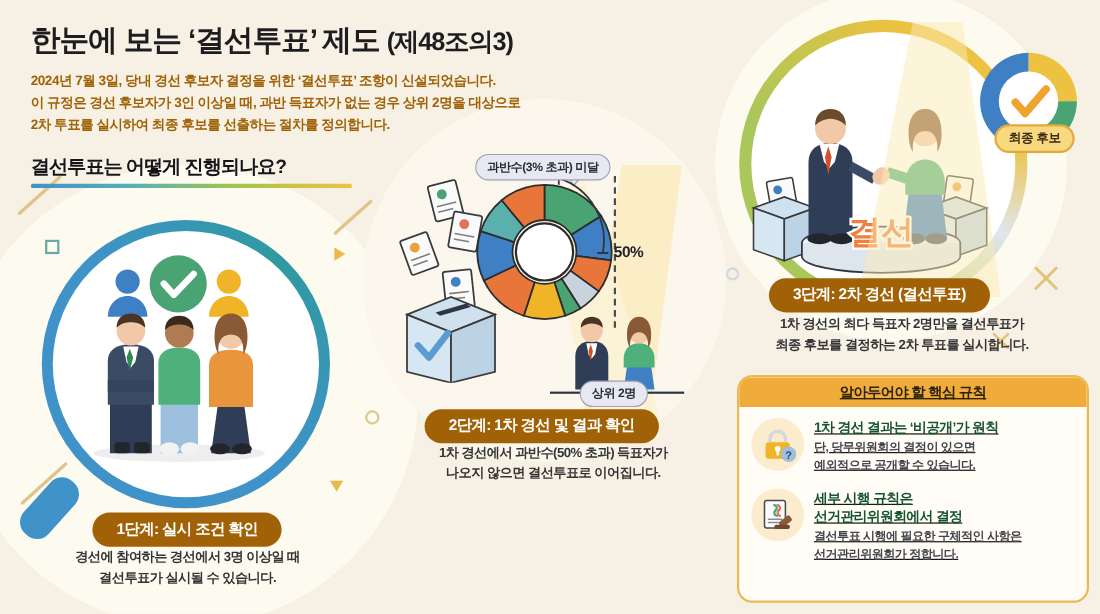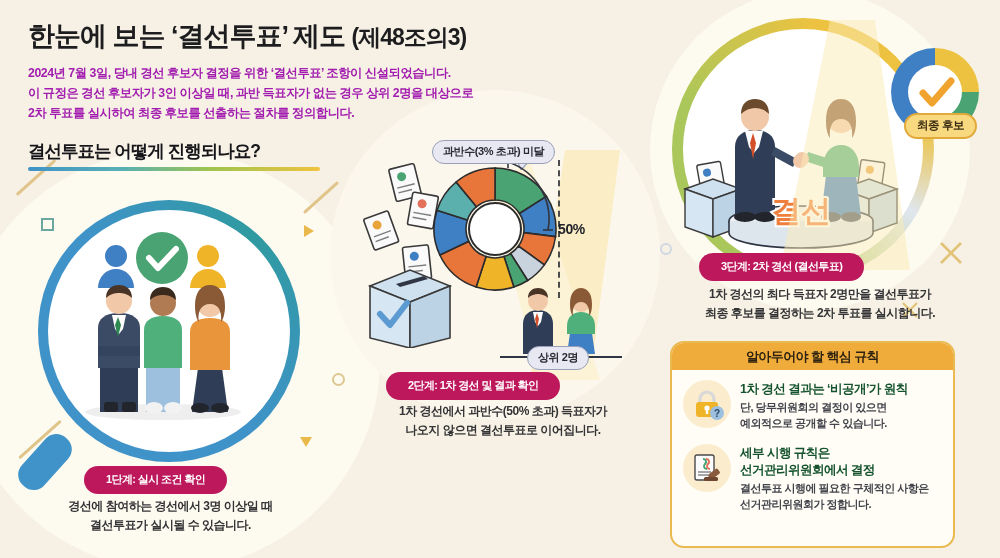--- a/index.html
+++ b/index.html
@@ -15,21 +15,21 @@
   .bg-blob { position:absolute; border-radius:50%; }
 
   
   .header { position:absolute; left:28px; top:18px; width:620px; z-index:12; }
   .title {
     font-size:27px; font-weight:bold; color:#1d1d1f; letter-spacing:-1px;
     white-space:nowrap;
   }
   .title .small { font-size:23px; }
   .lede {
-    margin-top:10px; font-size:12.3px; line-height:1.62; color:#a21caf;
+    margin-top:10px; font-size:12.3px; line-height:1.62; color:#a16207;
     font-weight:bold; letter-spacing:-0.45px;
   }
   .subhead {
     margin-top:15px; font-size:17.5px; font-weight:bold; color:#15151a;
     letter-spacing:-1px; display:inline-block;
   }
   .subhead-rule {
     margin-top:4px; width:292px; height:4px; border-radius:2px;
     background:linear-gradient(90deg,#3f93c8 0%, #58b0b4 32%, #9ec44f 62%, #efc33f 100%);
   }
@@ -57,22 +57,22 @@
   
   #step3-ring {
     left:672px; top:18px; width:262px; height:262px;
     background:conic-gradient(from 180deg,#a9c75a 0deg,#a9c75a 110deg,#edc240 185deg,#edc240 260deg,#dfe6ef 300deg,#a9c75a 360deg);
     padding:11px;
   }
   #step3-ring .ring-inner { inset:11px; }
 
   
   .step-pill {
-    position:absolute; background:#be185d; color:#fff;
-    border-radius:999px; font-size:11px; font-weight:bold;
+    position:absolute; background:#a16207; color:#fff;
+    border-radius:999px; font-size:14px; font-weight:bold;
     padding:6px 22px 7px; letter-spacing:-0.6px; white-space:nowrap;
     z-index:14;
   }
   .step-desc {
     position:absolute; text-align:center; font-size:12px; font-weight:bold;
     color:#343436; line-height:1.55; letter-spacing:-0.5px; z-index:14;
     white-space:pre-line;
   }
 
   
@@ -98,23 +98,23 @@
     position:absolute; left:558px; top:160px; width:0; height:138px;
     border-left:2px dashed #4c4c4c; z-index:13;
   }
   .pct-label {
     position:absolute; font-size:14px; font-weight:bold; color:#22232a;
     letter-spacing:-0.4px; z-index:14;
   }
 
   
   #rules-card {
-    position:absolute; left:670px; top:341px; width:285px; height:207px;
+    position:absolute; left:670px; top:341px; width:320px; height:207px;
     background:#fffdf6; border:2px solid #eab94f; border-radius:14px;
-    overflow:hidden; z-index:14;
+    overflow:hidden; z-index:14;text-decoration:underline;
   }
   #rules-head {
     height:27px; background:#f0ac3b; color:#2d2110;
     display:flex; align-items:center; justify-content:center;
     font-size:13px; font-weight:bold; letter-spacing:-0.6px;
   }
   .rule-row { display:flex; gap:9px; padding:10px 12px 0 11px; }
   .rule-icon {
     flex:0 0 auto; width:48px; height:48px; border-radius:50%;
     background:#fbeccd; display:flex; align-items:center; justify-content:center;

